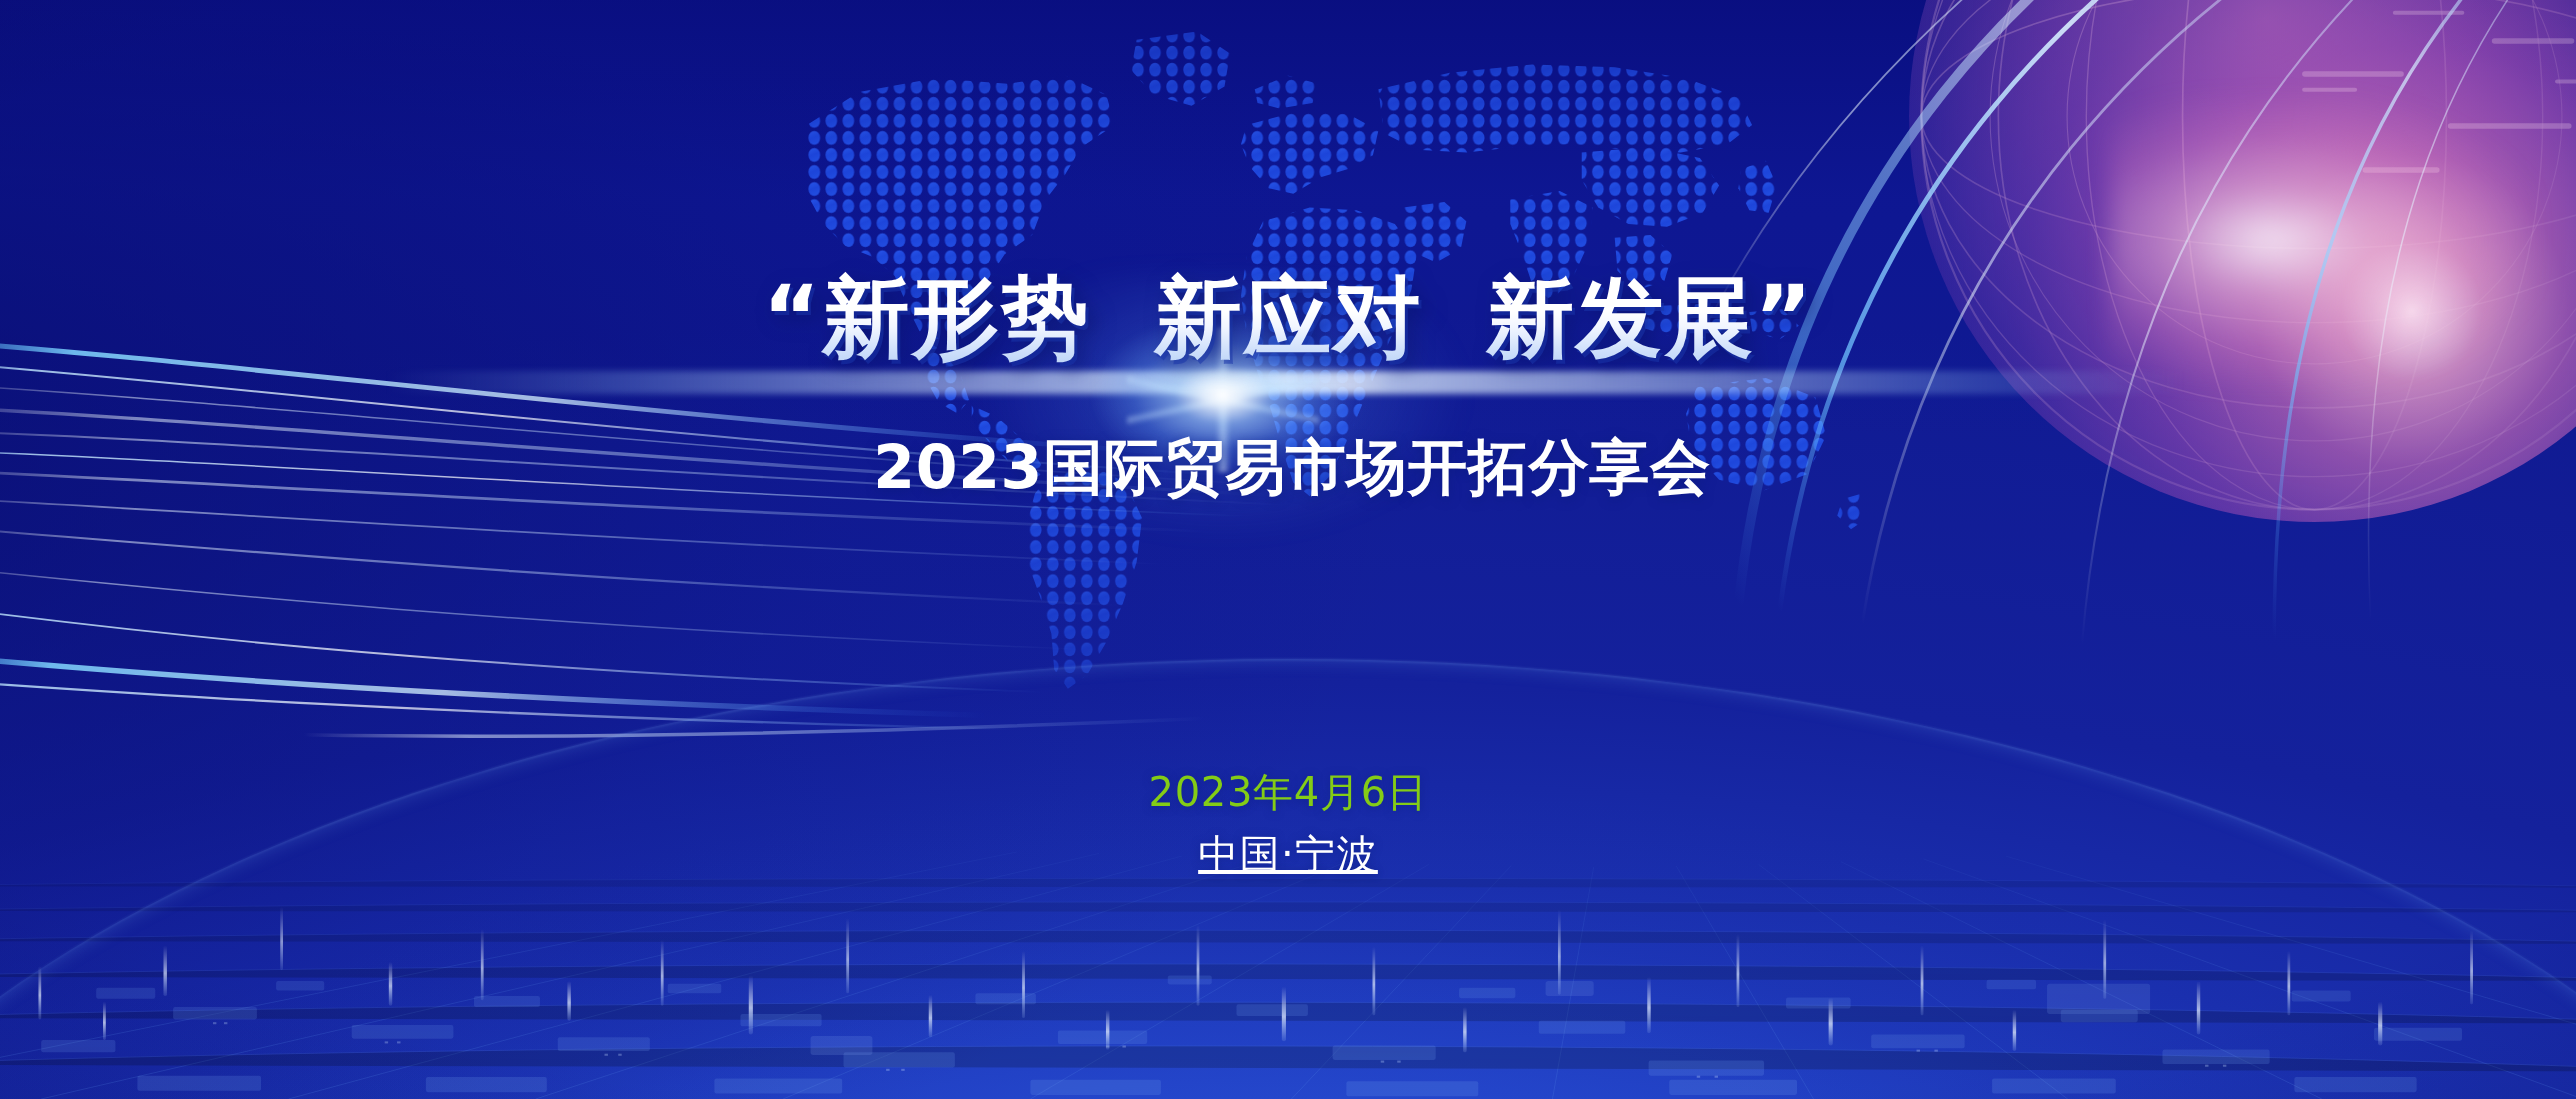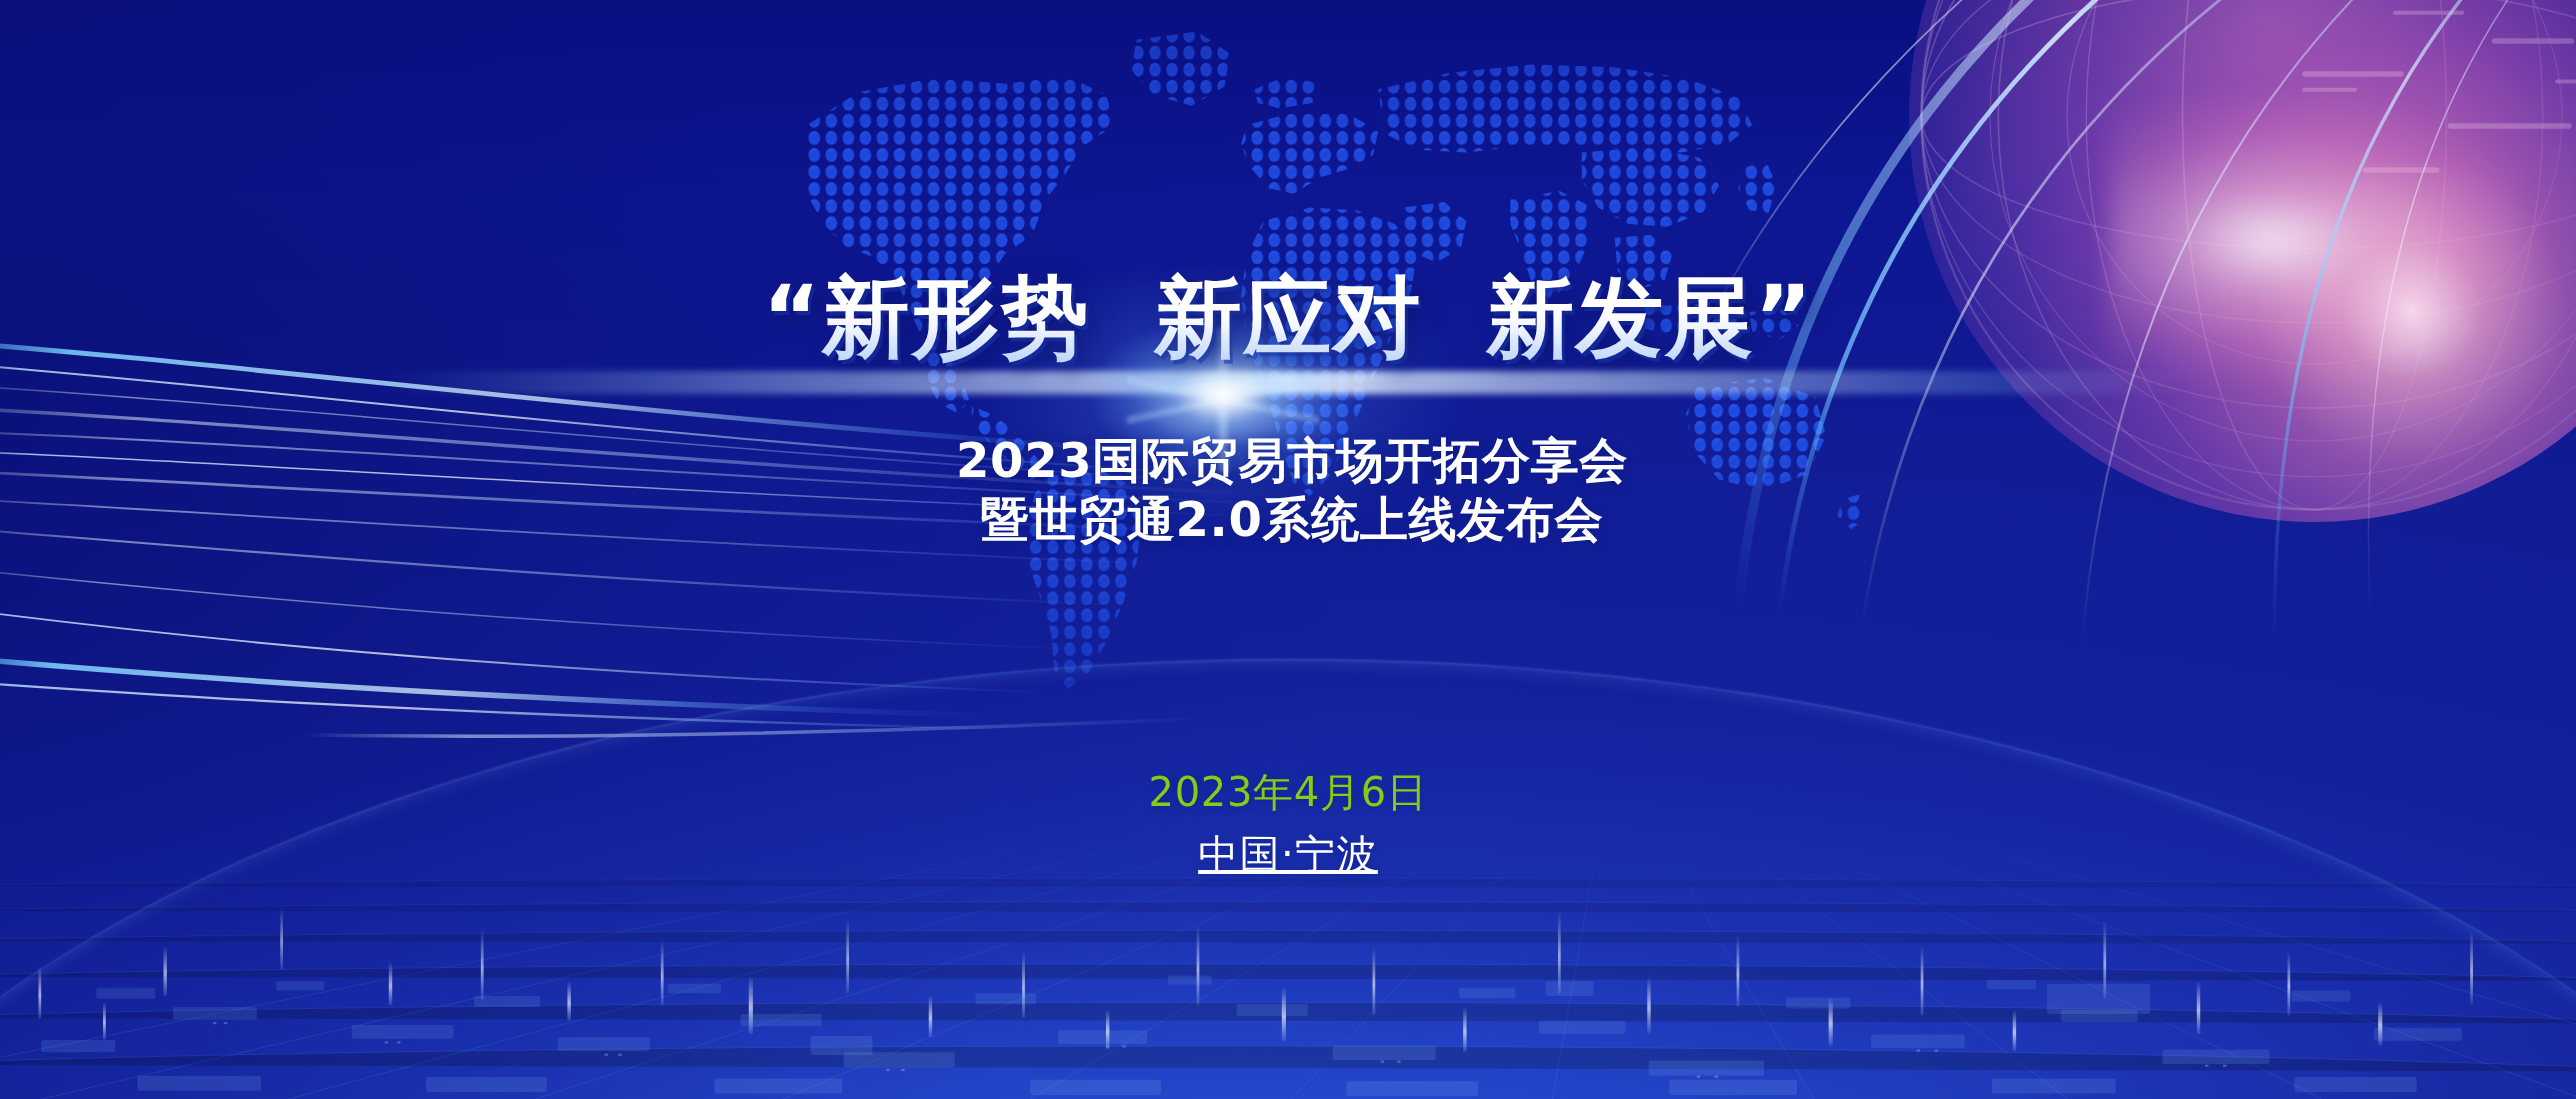--- a/index.html
+++ b/index.html
@@ -125,21 +125,21 @@
     -webkit-background-clip:text;background-clip:text;
     -webkit-text-fill-color:transparent;
     filter:drop-shadow(3.4px 4.1px 0px rgba(26,52,170,.55)) drop-shadow(6.2px 6.9px 9.6px rgba(8,18,100,.55));
     white-space:pre;
   }
 
   #subtitle{
     position:absolute;left:0;right:0;top:431px;
     text-align:center;
     color:#ffffff;
-    font-size:48px;
+    font-size:60px;
     font-weight:bold;
     line-height:1.22;
     letter-spacing:0.7px;
     font-family:"DejaVu Sans","Liberation Sans",sans-serif;
     text-shadow:0 2.1px 11px rgba(10,25,120,.55);
     margin-left:8px;
   }
   #subtitle .l2{display:block;}
 
   #date-line{
@@ -508,21 +508,20 @@
   <div id="flare-streak"></div>
   <div id="flare-ray"></div>
   <div id="flare-core"></div>
 
   <div id="content">
 
     <div id="main-title">“新形势  新应对  新发展”</div>
 
     <div id="subtitle">
       <span class="l1">2023国际贸易市场开拓分享会</span>
-      <span class="l2">暨世贸通2.0系统上线发布会</span>
     </div>
 
     <div id="date-line">2023年4月6日</div>
 
     <div id="place-line">中国·宁波</div>
 
   </div>
 </div>
 
 

